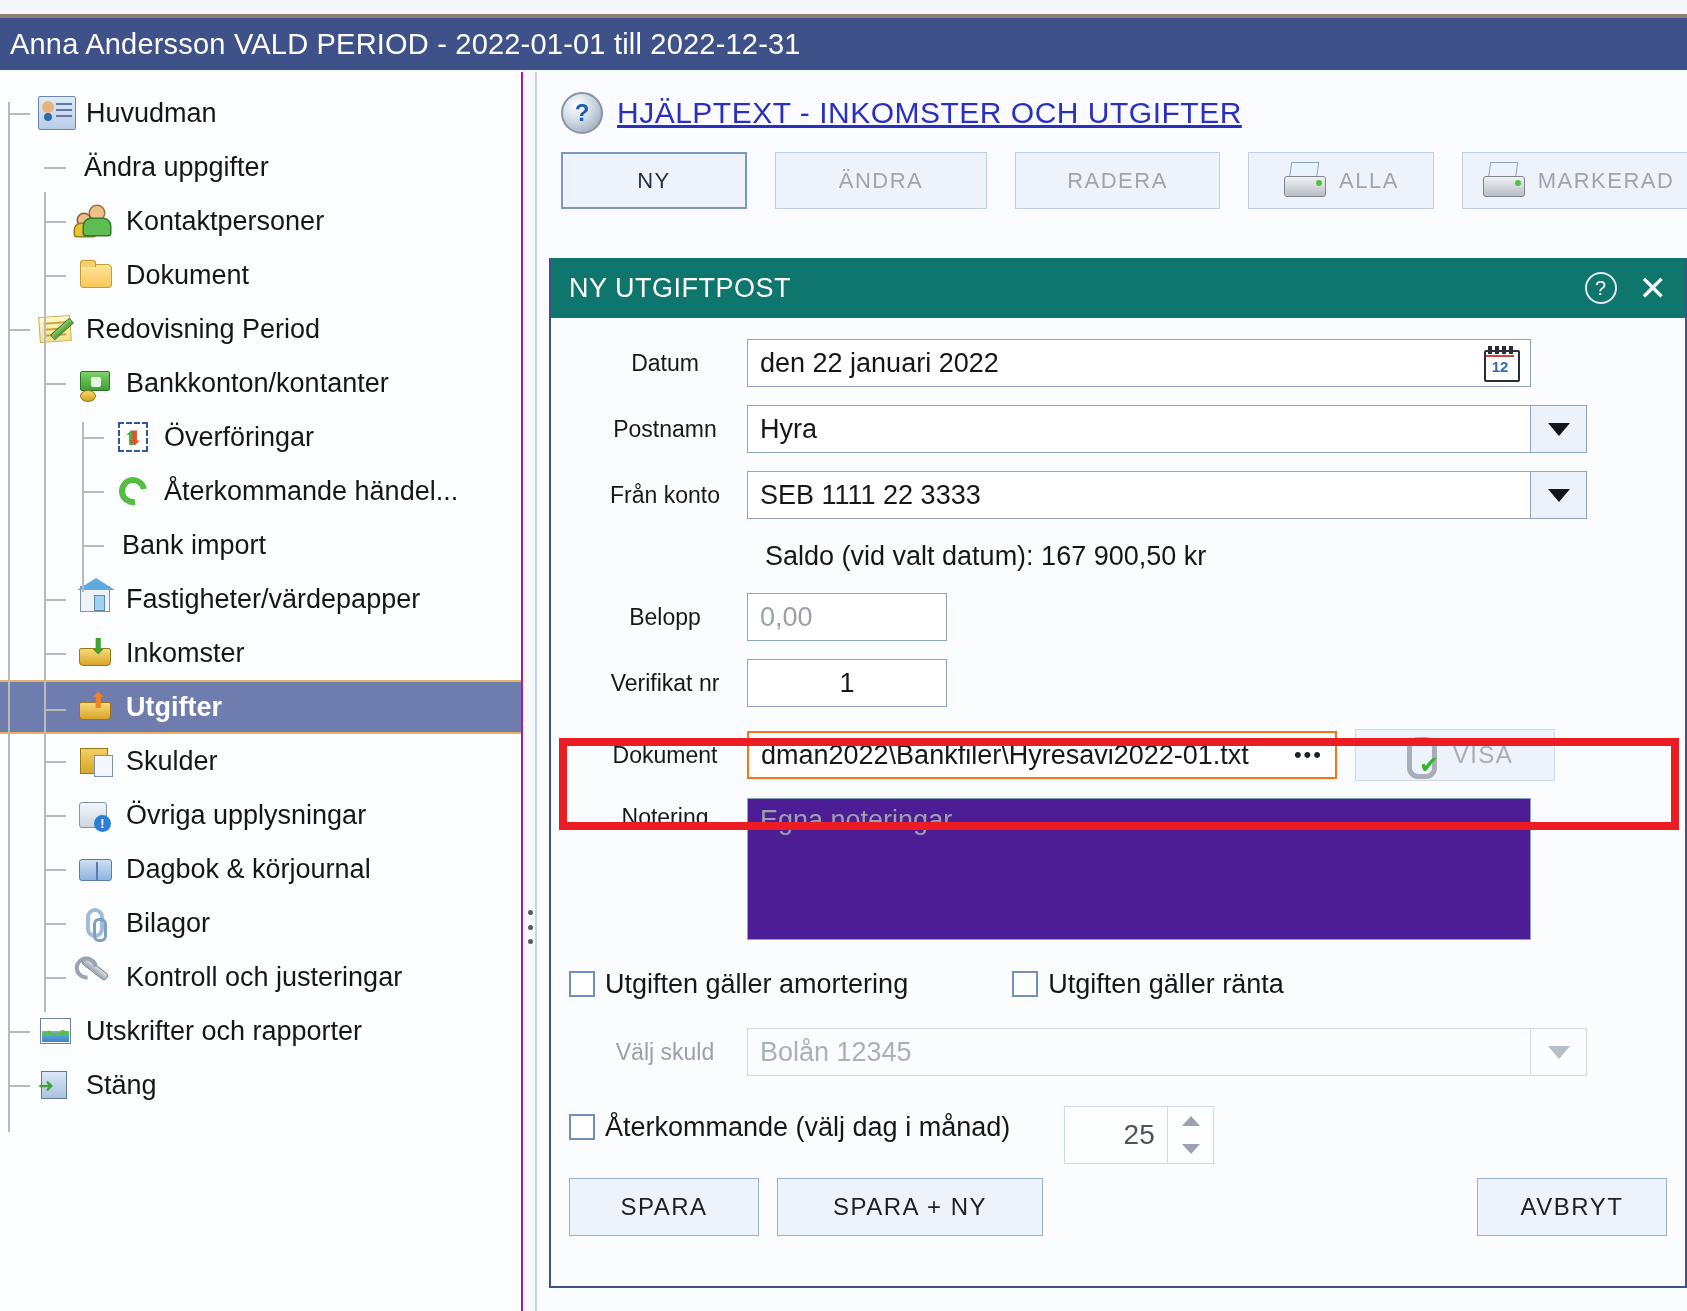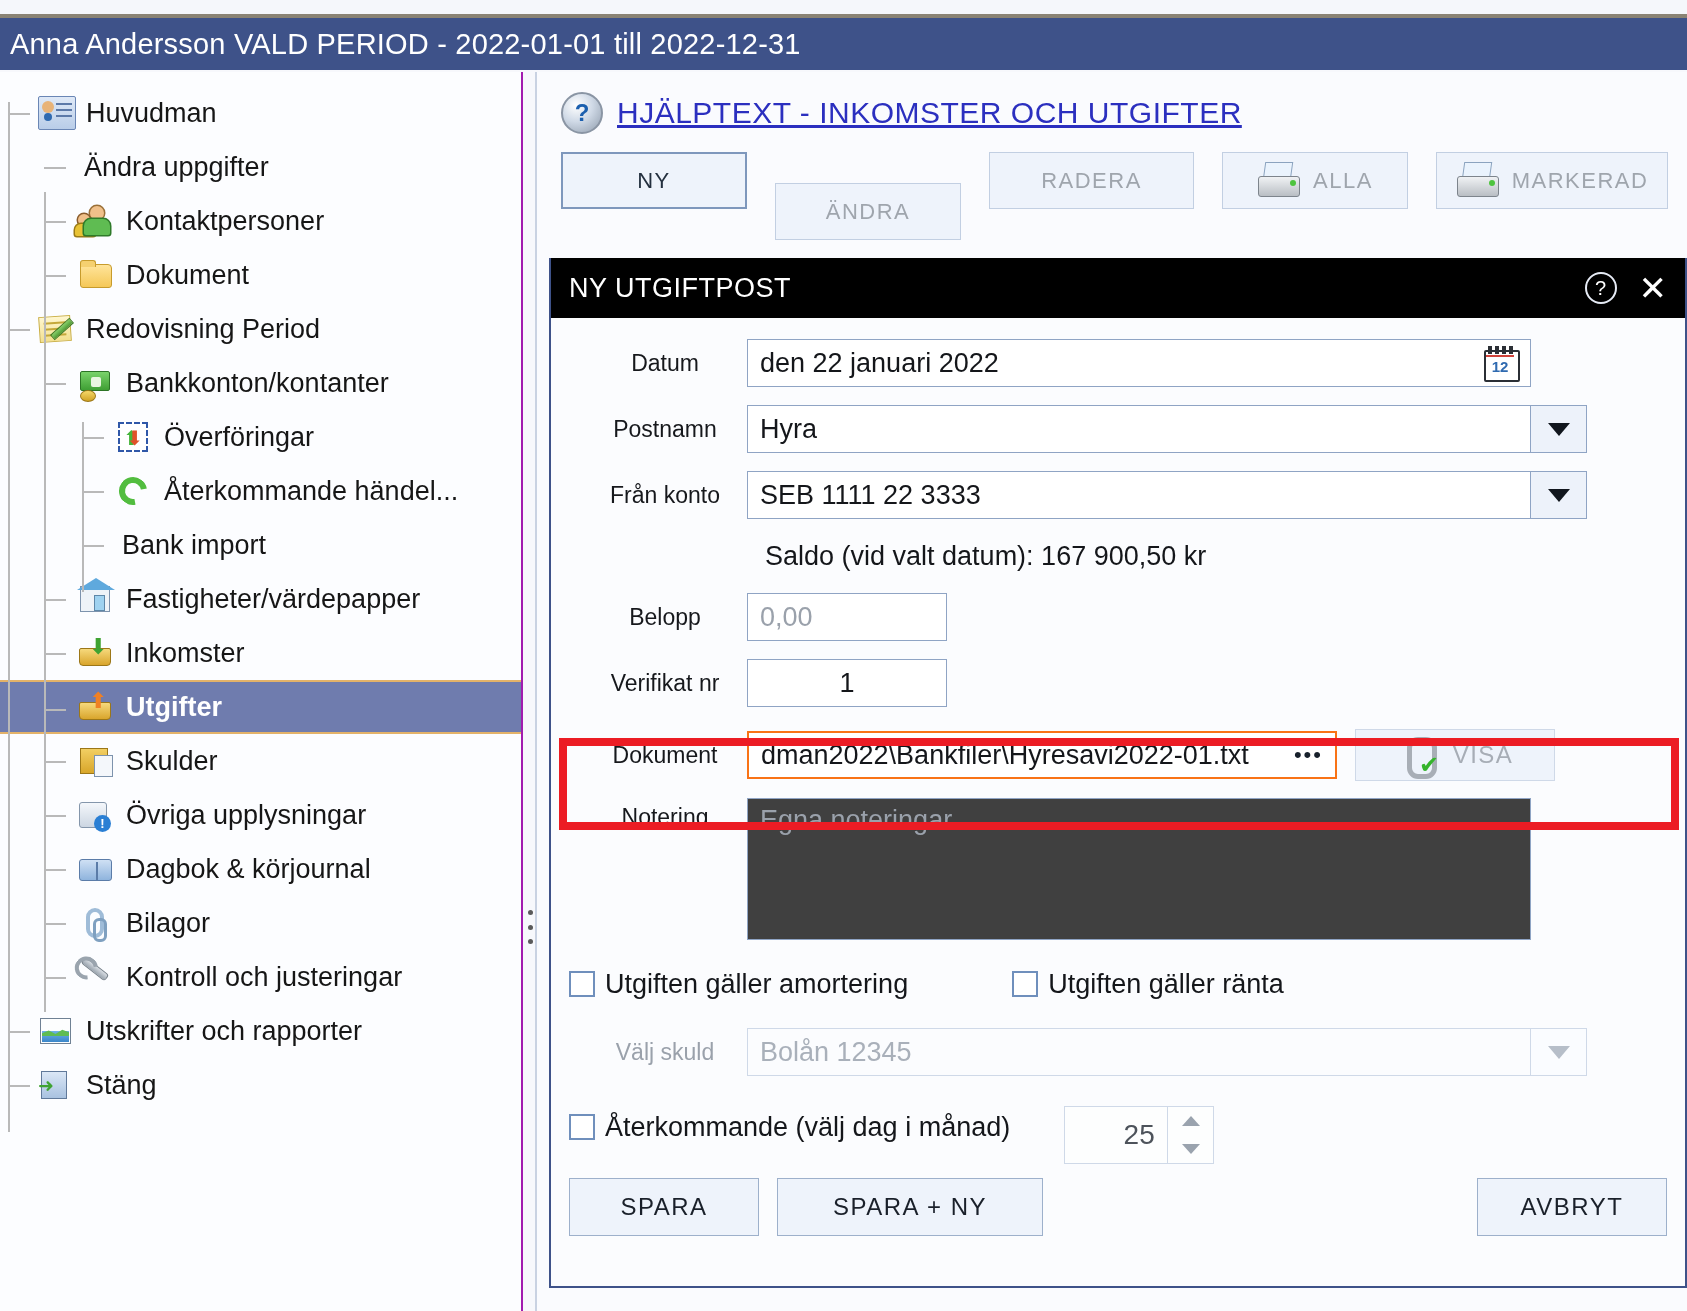--- a/index.html
+++ b/index.html
@@ -135,36 +135,36 @@
   }
 
   
   .toolbar { position:absolute; left:26px; top:80px; display:flex; gap:28px; }
   .tbtn {
     height: 57px; border:1px solid #c2cfe2; background:#eef3fb;
     display:flex; align-items:center; justify-content:center; gap:12px;
     font-size:22px; color:#9fa5ad; letter-spacing:1.5px;
   }
   .tbtn.enabled { border:2px solid #7e97bc; background:#eef3fb; color:#24303f; }
-  .tbtn.w1 { width:186px; } .tbtn.w2 { width:186px;margin-top:31px; }
+  .tbtn.w1 { width:186px; } .tbtn.w2 { width:212px; }
   .tbtn.w3 { width:205px; } .tbtn.w4 { width:186px; } .tbtn.w5 { width:232px; }
   .printer {
     width:44px; height:34px; position:relative; flex:none;
   }
   .printer:before { content:""; position:absolute; left:7px; top:-2px; width:26px; height:16px; background:#eaf3fd; border:1.5px solid #8ba3bf; transform:skewX(-8deg); }
   .printer:after { content:""; position:absolute; left:1px; top:12px; width:40px; height:19px; background:linear-gradient(#f0f2f4,#b9bec4); border:1.5px solid #7d848c; border-radius:3px; }
   .printer i { position:absolute; right:5px; top:16px; width:6px; height:6px; background:#4ec43e; border-radius:50%; z-index:2; }
 
   
   .dialog {
     position:absolute; left:14px; top:186px; width:1138px; height: 1030px;
     background:#fbfcfe; border:2px solid #3e5289; border-top:none;
   }
   .dialog-title {
-    height:60px; background:#000000; display:flex; align-items:center;
+    height:60px; background:#0f766e; display:flex; align-items:center;
     padding: 0 18px 0 18px; justify-content:space-between;
   }
   .dialog-title .dt-text { color:#fff; font-size:27px; letter-spacing:.5px; }
   .dialog-title .dt-icons { display:flex; align-items:center; gap:22px; }
   .dt-help {
     width:32px; height:32px; border-radius:50%; border:2px solid #e6ebf5;
     color:#fff; font-size:20px; display:flex; align-items:center; justify-content:center;
   }
   .dt-close { color:#fff; font-size:34px; line-height:1; font-weight:300; }
 
@@ -213,21 +213,21 @@
   .visabtn {
     width:200px; height:52px; margin-left:18px; border:1.5px solid #cfd9e8;
     background:#eef3fb; display:flex; align-items:center; justify-content:center; gap:14px;
     font-size:24px; color:#a7adb6; letter-spacing:1.5px; flex:none;
   }
   .clip-ico { width:42px; height:40px; position:relative; flex:none; }
   .clip-ico:before { content:""; position:absolute; left:10px; top:2px; width:20px; height:32px; border:5px solid #a8aeb6; border-radius:11px; }
   .clip-ico:after { content:"✔"; position:absolute; right:-2px; bottom:-4px; font-size:24px; color:#35b42c; }
 
   .notering-area {
-    width:784px; height:142px; border:1.5px solid #8fa4c4; background:#404040;
+    width:784px; height:142px; border:1.5px solid #8fa4c4; background:#4c1d95;
     font-size:27px; color:#9aa1ab; padding:6px 12px;
   }
   .frow.tall { height:auto; align-items:flex-start; padding-top:4px; }
 
   .checkrow { display:flex; align-items:center; height:64px; padding-left:18px; gap:0; }
   .chk {
     width:26px; height:26px; border:2px solid #6f8fbc; background:#fff;
     display:inline-block; flex:none; margin-right:10px;
   }
   .chklabel { font-size:27px; color:#14161a; white-space:nowrap; }

